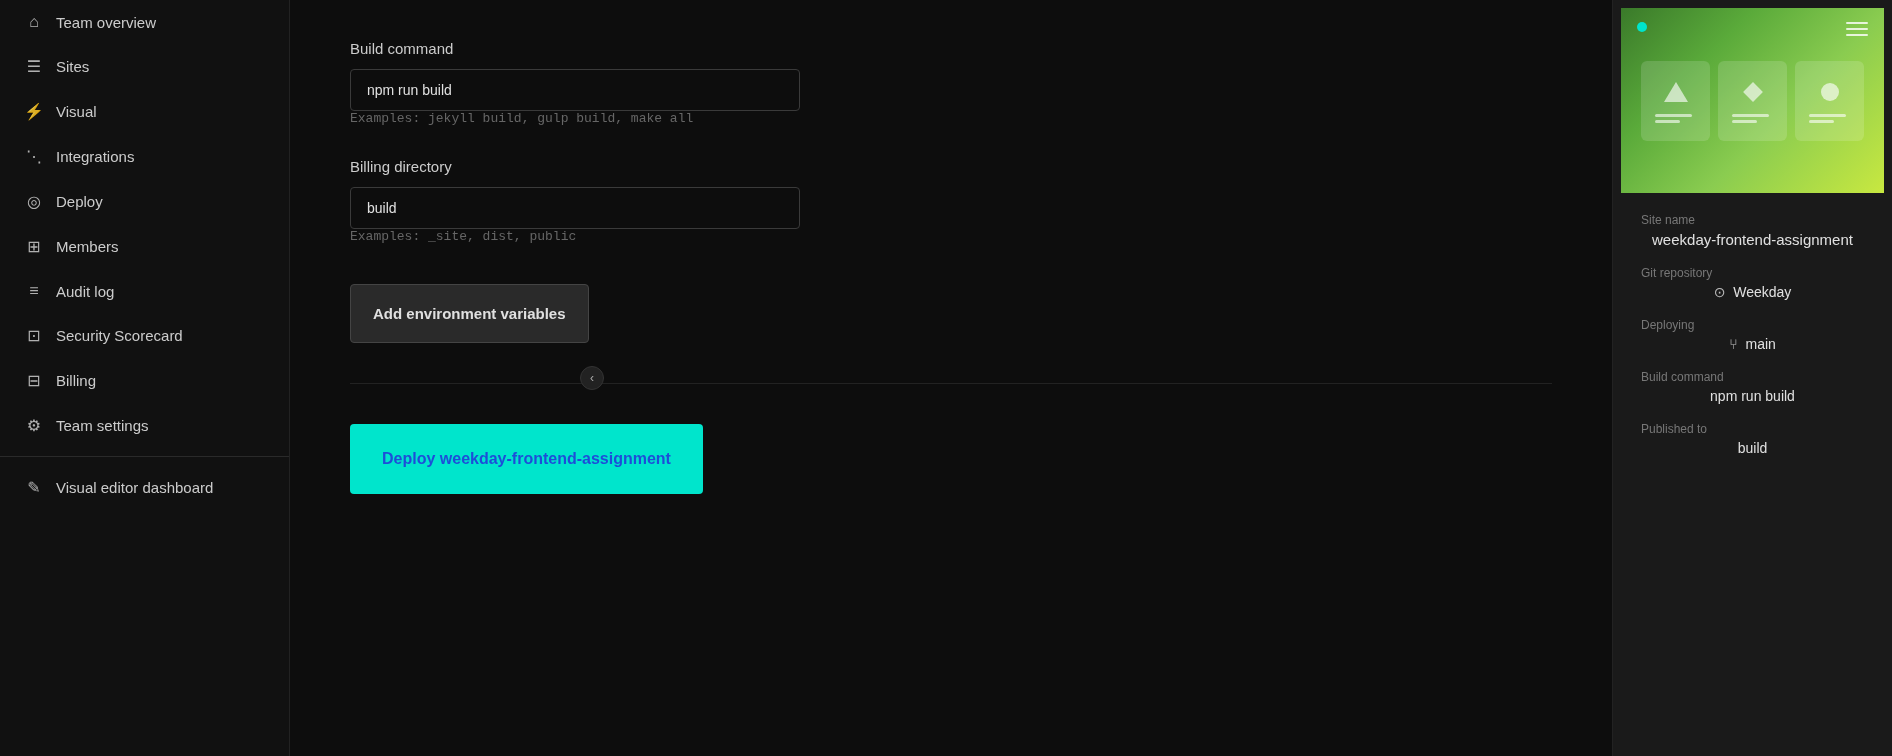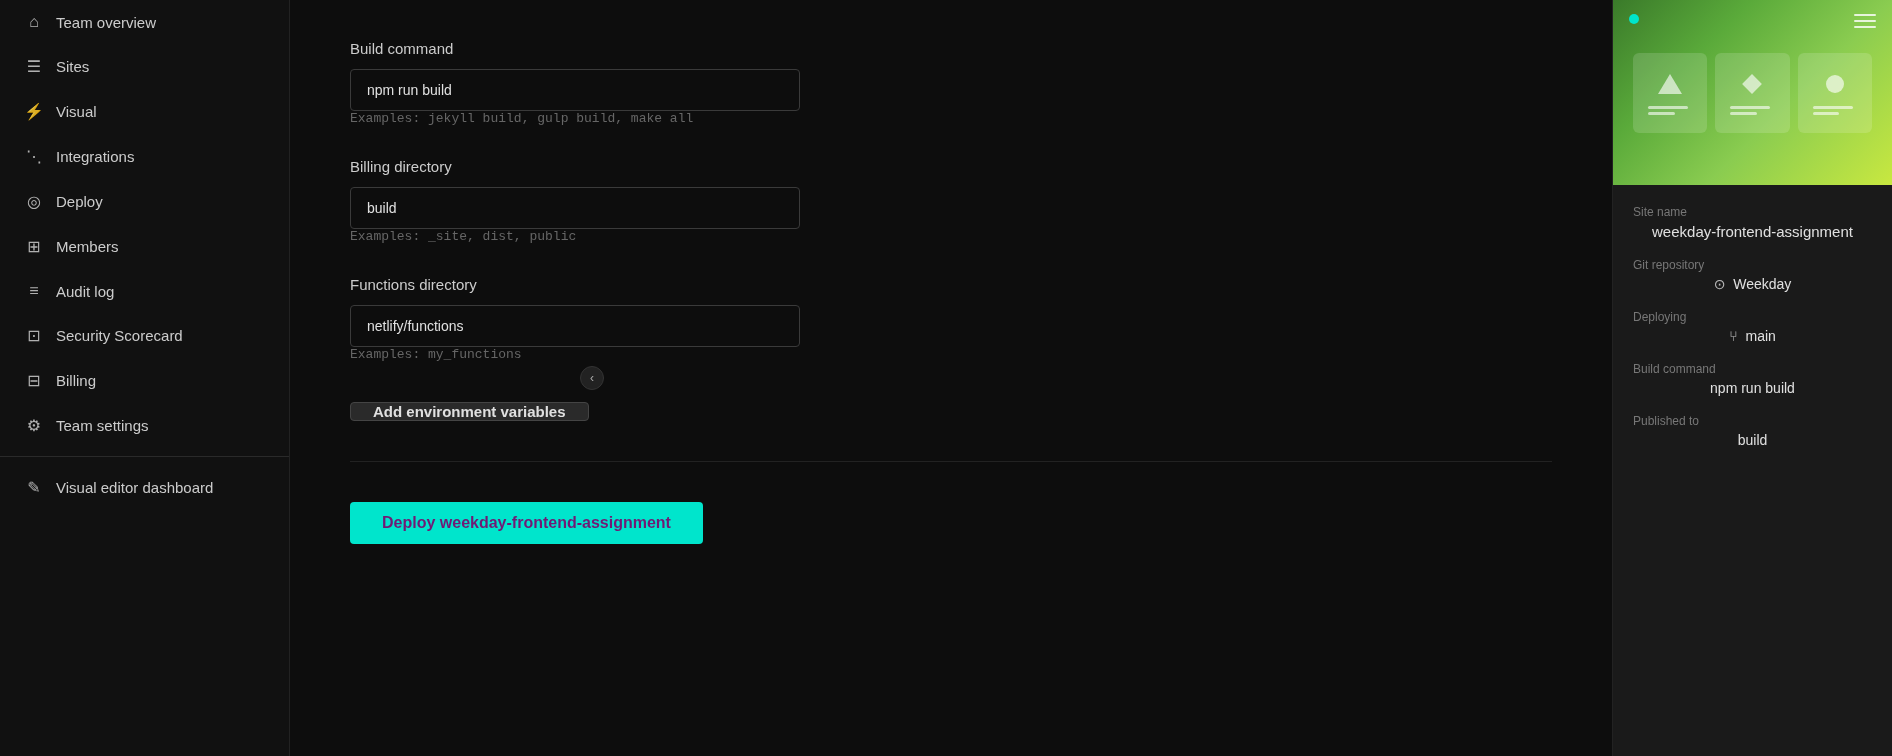--- a/index.html
+++ b/index.html
@@ -77,40 +77,40 @@
     .field-examples {
       font-size: 13px;
       color: #666;
       font-family: 'Courier New', monospace;
     }
 
     .btn-add-env {
       background: #2a2a2a;
       border: 1px solid #444;
       color: #e0e0e0;
-      padding: 0 22px;
+      padding: 20px 22px;
       font-size: 15px;
       font-weight: 600;
       border-radius: 4px;
       cursor: pointer;
       margin-top: 8px;
       margin-bottom: 40px;
     }
 
     .section-divider {
       border: none;
       border-top: 1px solid #222;
       margin: 0 0 40px 0;
     }
 
     .btn-deploy {
       background: #00e5cc;
       border: none;
-      color: #701a75;
-      padding: 12px 32px;
+      color: #1d4ed8;
+      padding: 26px 32px;
       font-size: 16px;
       font-weight: 700;
       border-radius: 4px;
       cursor: pointer;
     }
 
     
     .collapse-btn {
       position: absolute;
       left: 290px;
@@ -129,21 +129,21 @@
       font-size: 12px;
       z-index: 10;
     }
 
     
     .right-panel {
       width: 280px;
       min-width: 280px;
       background: #1a1a1a;
       border-left: 1px solid #222;
-      padding: 0;
+      padding: 8px;
       overflow-y: auto;
     }
 
     .site-preview {
       width: 100%;
       height: 185px;
       background: linear-gradient(135deg, #3a7a2a 0%, #5aaa3a 30%, #8acc50 60%, #c8e840 100%);
       position: relative;
       display: flex;
       align-items: center;
@@ -327,25 +327,20 @@
     </div>
 
     
     <div class="field-group">
       <div class="field-label">Billing directory</div>
       <input class="field-input" type="text" value="build" style="">
       <div class="field-examples">Examples: _site, dist, public</div>
     </div>
 
     
-    <div class="field-group">
-      <div class="field-label">Functions directory</div>
-      <input class="field-input" type="text" value="netlify/functions" style="">
-      <div class="field-examples">Examples: my_functions</div>
-    </div>
 
     
     <button class="btn-add-env">Add environment variables</button>
 
     <hr class="section-divider">
 
     
     <button class="btn-deploy">Deploy weekday-frontend-assignment</button>
 
   </main>

